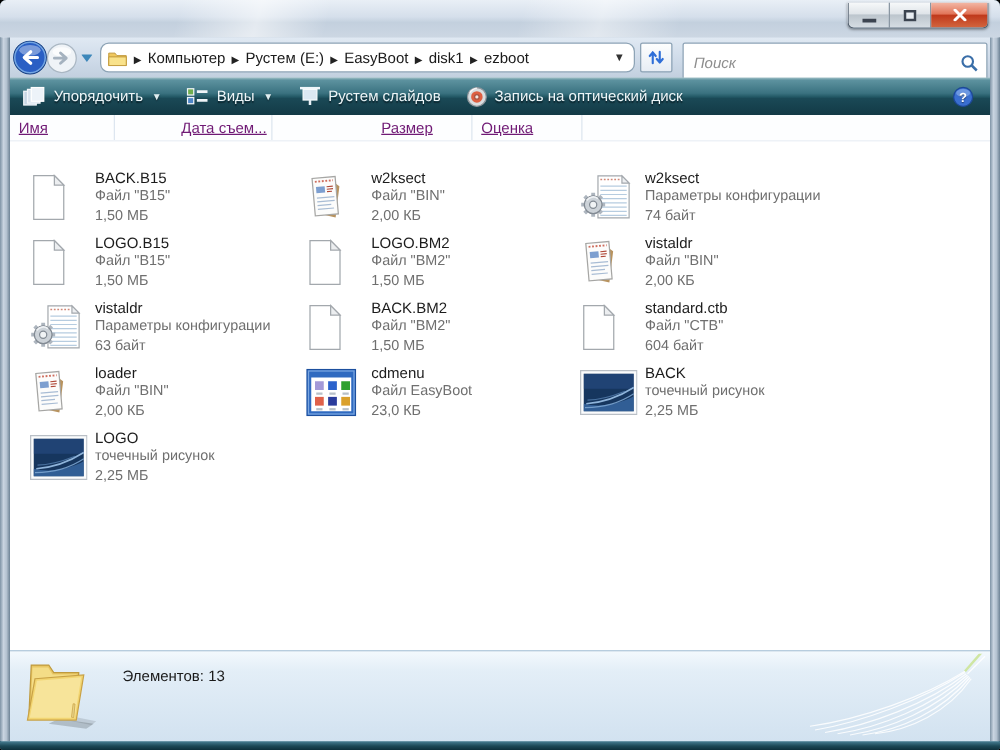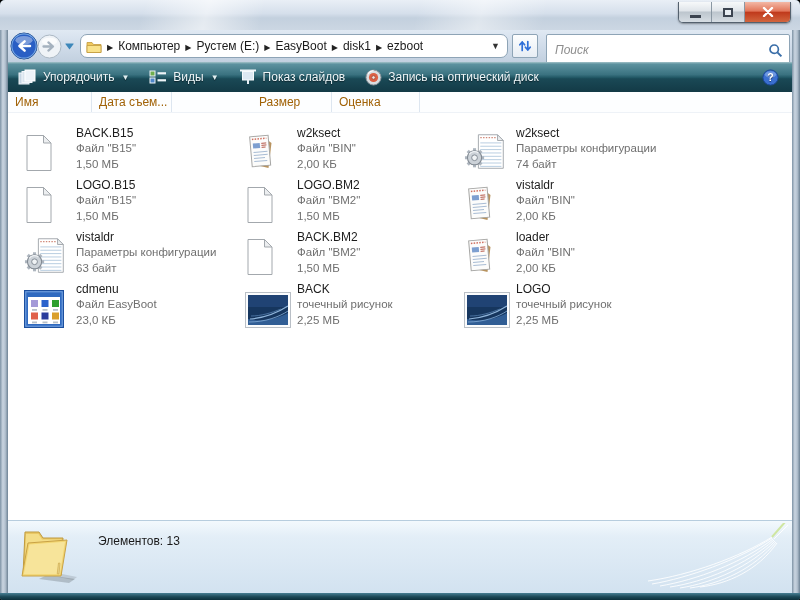--- a/index.html
+++ b/index.html
@@ -54,27 +54,27 @@
   .toolbar { position:absolute; left:8px; top:62px; right:8px; height:30px;
     background:linear-gradient(180deg,#a3c2c8 0%,#5d929f 7%,#3a7280 42%,#215764 52%,#1a4956 56%,#133a46 100%);
     display:flex; align-items:center; color:#eef6f8; font-size:12px;
     text-shadow:0 1px 1px rgba(0,10,15,.55); }
   .tbitem { display:flex; align-items:center; gap:6px; padding:8px 10px; height:100%; cursor:default; }
   .tbitem .chev { font-size:8px; margin-left:1px; color:#dfeef0; }
   .tb-help { margin-left:auto; margin-right:13px; display:flex; align-items:center; }
   
   .colheaders { position:absolute; left:8px; top:92px; right:8px; height:21px;
     background:#fdfeff; display:flex; border-bottom:1px solid #eef2f7; }
-  .colcell { height:100%; line-height:20px; font-size:12px; color:#a16207;
-    padding-left:7px; border-right:1px solid #dde6f0; cursor:default; }
+  .colcell { height:100%; line-height:20px; font-size:12px; color:#701a75;
+    padding-left:7px; border-right:1px solid #dde6f0; cursor:default;text-decoration:underline; }
   
   .content { position:absolute; left:8px; top:113px; right:8px; bottom:80px; background:#fff; }
   .files { display:grid; grid-template-columns:221px 219px 1fr; grid-auto-rows:52px;
     padding:7px 0 0 14px; }
-  .tile { display:flex; align-items:flex-end; cursor:default;margin-top:23px; }
+  .tile { display:flex; align-items:center; cursor:default;margin-top:23px; }
   .tile-icon { width:48px; flex:0 0 48px; display:flex; justify-content:flex-start; padding-left:2px; padding-top:1px; }
   .tile-text { margin-left:6px; padding-top:0; }
   .f-name { font-size:12px; color:#1c1c1c; line-height:16px; }
   .f-meta { font-size:11.5px; color:#6f6f6f; line-height:15.5px; }
   
   .frame-left, .frame-right { position:absolute; top:30px; bottom:7px; width:8px;
     background:linear-gradient(90deg,#7e93a5 0%,#c9d4e0 35%,#b4c2d0 65%,#6d8294 100%); }
   .frame-left { left:0; } .frame-right { right:0; }
   .statusbar { position:absolute; left:8px; right:8px; bottom:7px; height:73px;
     background:linear-gradient(180deg,#f3f9fd 0%,#e3eef7 22%,#d2e2f0 100%);
@@ -172,21 +172,21 @@
           <span class="chev">▼</span>
         </span>
         <span class="tbitem">
           <span style="display: flex;">
             <svg width="18" height="16" viewBox="0 0 18 16">
               <rect x="1" y="0.5" width="16" height="2" fill="#f0f6fa"></rect>
               <rect x="3.5" y="2.5" width="11" height="8.5" fill="#dce8f2" stroke="#f6fafc"></rect>
               <rect x="8" y="11" width="2" height="4" fill="#e8f0f6"></rect>
             </svg>
           </span>
-          <span>Показ слайдов</span>
+          <span>Рустем слайдов</span>
         </span>
         <span class="tbitem">
           <span style="display: flex;">
             <svg width="17" height="17" viewBox="0 0 17 17">
               <circle cx="8.5" cy="8.5" r="7.5" fill="#d9dde0" stroke="#8d959b"></circle>
               <circle cx="8.5" cy="8.5" r="4.6" fill="#dd5f42"></circle>
               <circle cx="8.5" cy="8.5" r="1.8" fill="#f2e6e0" stroke="#a85444"></circle>
               <path d="M2.8 5.2 A7 7 0 0 1 8.5 1.6" stroke="#ffffff" stroke-width="1.2" fill="none" opacity="0.85"></path>
             </svg>
           </span>
@@ -197,21 +197,21 @@
       <svg width="17" height="17" viewBox="0 0 17 17">
         <circle cx="8.5" cy="8.5" r="7.6" fill="#3a6fd0" stroke="#1d4896"></circle>
         <ellipse cx="8.5" cy="5.4" rx="5.6" ry="3.2" fill="#8fb4ec" opacity="0.6"></ellipse>
         <text x="8.5" y="12.4" font-size="10.5" font-weight="bold" fill="#fff" text-anchor="middle" font-family="Liberation Sans, sans-serif">?</text>
       </svg>
     </span>
   </div>
 
   <div class="colheaders" id="colheaders">
       <div class="colcell" style="width: 84px;">Имя</div>
-      <div class="colcell" style="width: 80px;">Дата съем...</div>
+      <div class="colcell" style="width: 80px; margin-left: 46px;">Дата съем...</div>
       <div class="colcell" style="width: 80px; margin-top: 30px;">Ключевые...</div>
       <div class="colcell" style="width: 80px;">Размер</div>
       <div class="colcell" style="width: 88px;">Оценка</div>
     </div>
 
   <div class="content">
     <div class="files" id="files">
         <div class="tile">
           <div class="tile-icon">
             <svg width="30" height="38" viewBox="0 0 30 38">
@@ -367,20 +367,33 @@
           <div class="tile-icon">
             <svg width="30" height="38" viewBox="0 0 30 38">
               <path d="M3 1.5 H19.5 L27 9 V36.5 H3 Z" fill="#fff" stroke="#a3a8ad"></path>
               <path d="M19.5 1.5 V9 H27 Z" fill="#eceef0" stroke="#a3a8ad"></path>
             </svg>
           </div>
           <div class="tile-text">
             <div class="f-name">BACK.BM2</div>
             <div class="f-meta">Файл "BM2"</div>
             <div class="f-meta">1,50 МБ</div>
+          </div>
+        </div>
+        <div class="tile">
+          <div class="tile-icon">
+            <svg width="30" height="38" viewBox="0 0 30 38">
+              <path d="M3 1.5 H19.5 L27 9 V36.5 H3 Z" fill="#fff" stroke="#a3a8ad"></path>
+              <path d="M19.5 1.5 V9 H27 Z" fill="#eceef0" stroke="#a3a8ad"></path>
+            </svg>
+          </div>
+          <div class="tile-text">
+            <div class="f-name">standard.ctb</div>
+            <div class="f-meta">Файл "CTB"</div>
+            <div class="f-meta">604 байт</div>
           </div>
         </div>
         <div class="tile">
           <div class="tile-icon">
             <svg width="32" height="40" viewBox="0 0 32 40">
               <path d="M21 7 L26.5 11 L23.5 36 L13 33.5 Z" fill="#b8935f"></path>
               <g transform="rotate(-5 15 20)">
                 <rect x="6" y="4" width="18.5" height="30" fill="#fcfcfb" stroke="#a6a6a4"></rect>
                 <line x1="8" y1="6.8" x2="22.5" y2="6.8" stroke="#cf6e5e" stroke-width="1.5" stroke-dasharray="1.5 1.3"></line>
                 <path d="M8.5 11 h7 v5 h-7 z" fill="#7d9fd0"></path>

